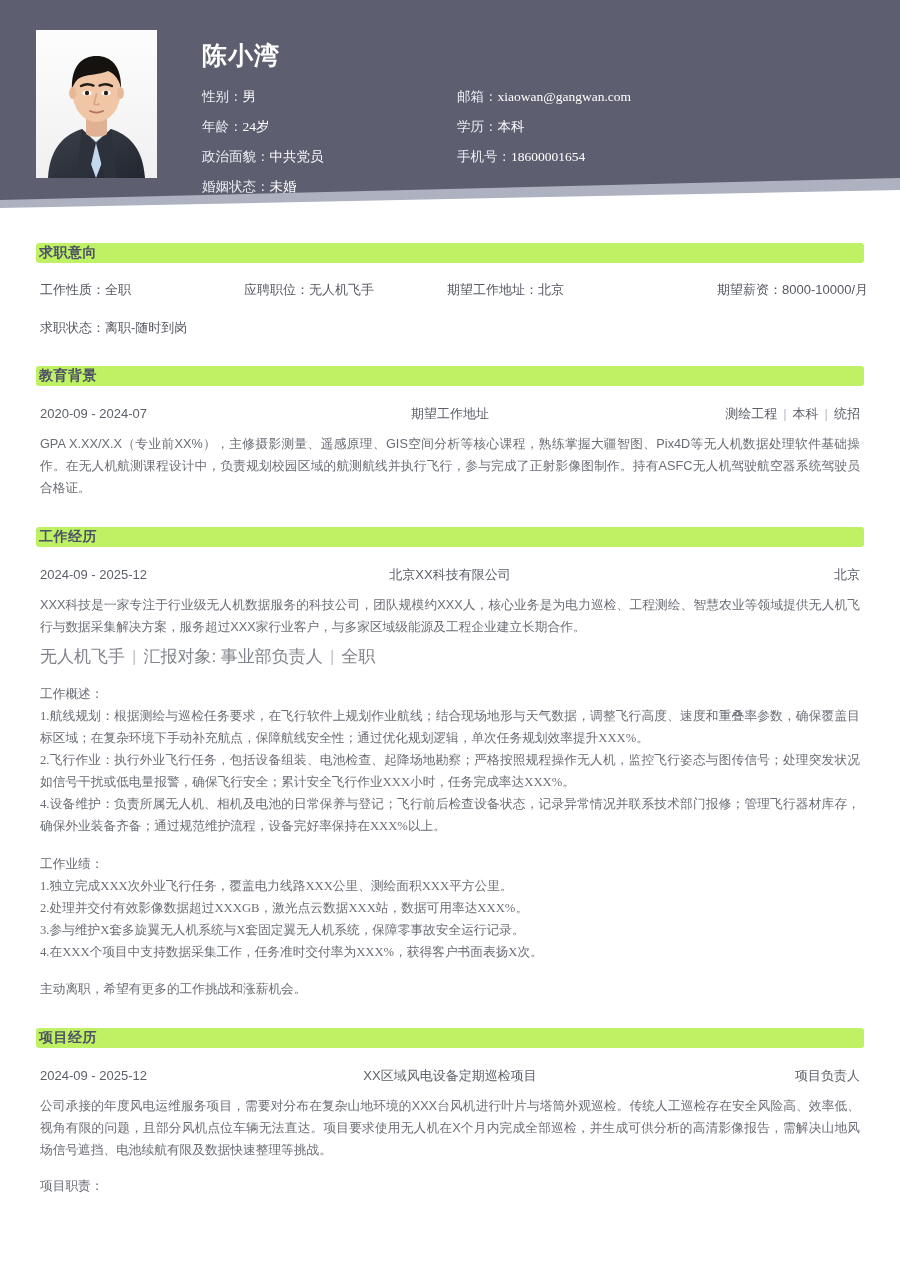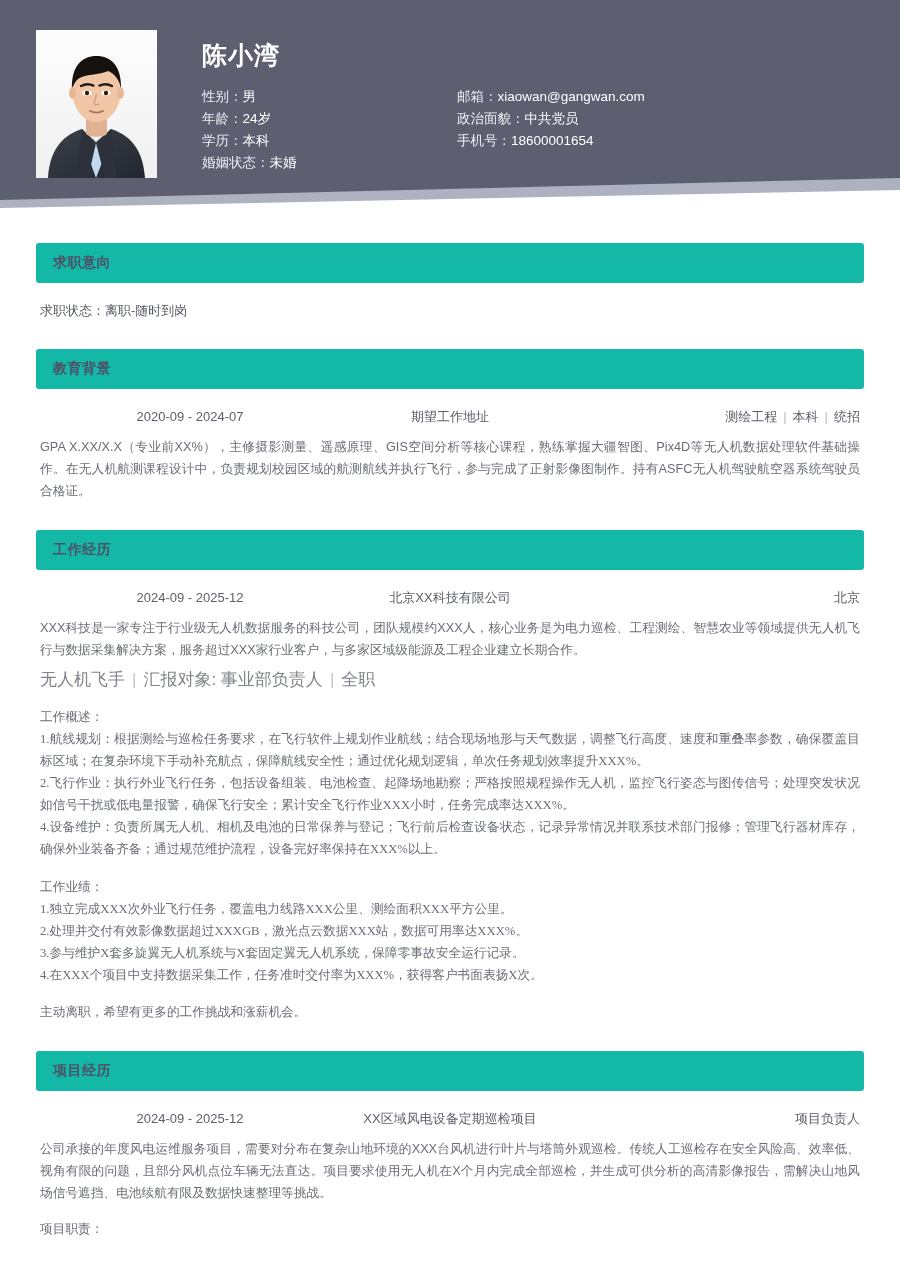--- a/index.html
+++ b/index.html
@@ -73,41 +73,42 @@
     font-weight: bold;
     color: #ffffff;
     line-height: 1;
     margin-top: 13px;
     margin-bottom: 20px;
     letter-spacing: 1px;
   }
   .ident-grid {
     display: grid;
     grid-template-columns: 255px 1fr;
-    row-gap: 4px;
+    row-gap: 12px;
+    font-family: Liberation Serif, serif;
   }
   .ident-item {
     font-size: 13.5px;
     color: #eceef3;
     line-height: 18px;
     white-space: nowrap;
   }
   .ident-item .lbl { color: #eceef3; }
   .ident-item .val { color: #ffffff; }
 
   
   .body {
     padding: 0 36px;
   }
   .section-bar {
-    background: #14b8a6;
-    height: 40px;
+    background: #bef264;
+    height: 20px;
     display: flex;
     align-items: center;
-    padding-left: 17px;
+    padding-left: 3px;
     border-radius: 3px;
     margin-top: 28px;
   }
   .section-bar.first { margin-top: 33px; }
   .section-title {
     font-size: 14px;
     font-weight: bold;
     color: #4e5166;
     letter-spacing: 0.5px;
   }
@@ -130,21 +131,21 @@
   .intent-row.second { margin-top: 18px; }
 
   
   .entry-head {
     display: flex;
     align-items: baseline;
     margin-top: 19px;
     font-size: 13px;
     color: #5c5f68;
   }
-  .eh-date { flex: 0 0 300px; text-align: center; }
+  .eh-date { flex: 0 0 300px; text-align: left; }
   .eh-org  { flex: 1 1 auto; text-align: center; }
   .eh-meta { flex: 0 0 300px; text-align: right; }
   .eh-meta .divider { color: #b9bcc4; padding: 0 6px; }
 
   .para {
     margin-top: 10px;
     font-size: 12.7px;
     line-height: 22px;
     color: #6a6d75;
     text-align: justify;
@@ -229,35 +230,41 @@
           <path d="M54 81 q6.5 3.2 13 0" stroke="#b3705c" stroke-width="1.9" fill="none" stroke-linecap="round"></path>
         </svg>
       </div>
 
       <div class="ident">
         <div class="name">陈小湾</div>
         <div class="ident-grid">
           <div class="ident-item"><span class="lbl">性别：</span><span class="val">男</span></div>
           <div class="ident-item"><span class="lbl">邮箱：</span><span class="val">xiaowan@gangwan.com</span></div>
           <div class="ident-item"><span class="lbl">年龄：</span><span class="val">24岁</span></div>
+          <div class="ident-item"><span class="lbl">学历：</span><span class="val">本科</span></div>
           <div class="ident-item"><span class="lbl">政治面貌：</span><span class="val">中共党员</span></div>
-          <div class="ident-item"><span class="lbl">学历：</span><span class="val">本科</span></div>
           <div class="ident-item"><span class="lbl">手机号：</span><span class="val">18600001654</span></div>
           <div class="ident-item"><span class="lbl">婚姻状态：</span><span class="val">未婚</span></div>
         </div>
       </div>
     </div>
   </div>
 
   <div class="body">
 
     <div class="section-bar first">
       <span class="section-title">求职意向</span>
     </div>
     <div class="sec-body">
+      <div class="intent-row">
+        <div class="intent-cell c1"><span>工作性质：</span><span>全职</span></div>
+        <div class="intent-cell c2"><span>应聘职位：</span><span>无人机飞手</span></div>
+        <div class="intent-cell c3"><span>期望工作地址：</span><span>北京</span></div>
+        <div class="intent-cell c4"><span>期望薪资：</span><span>8000-10000/月</span></div>
+      </div>
       <div class="intent-row second">
         <div class="intent-cell c1"><span>求职状态：</span><span>离职-随时到岗</span></div>
       </div>
     </div>
 
     <div class="section-bar">
       <span class="section-title">教育背景</span>
     </div>
     <div class="sec-body">
       <div class="entry-head">

